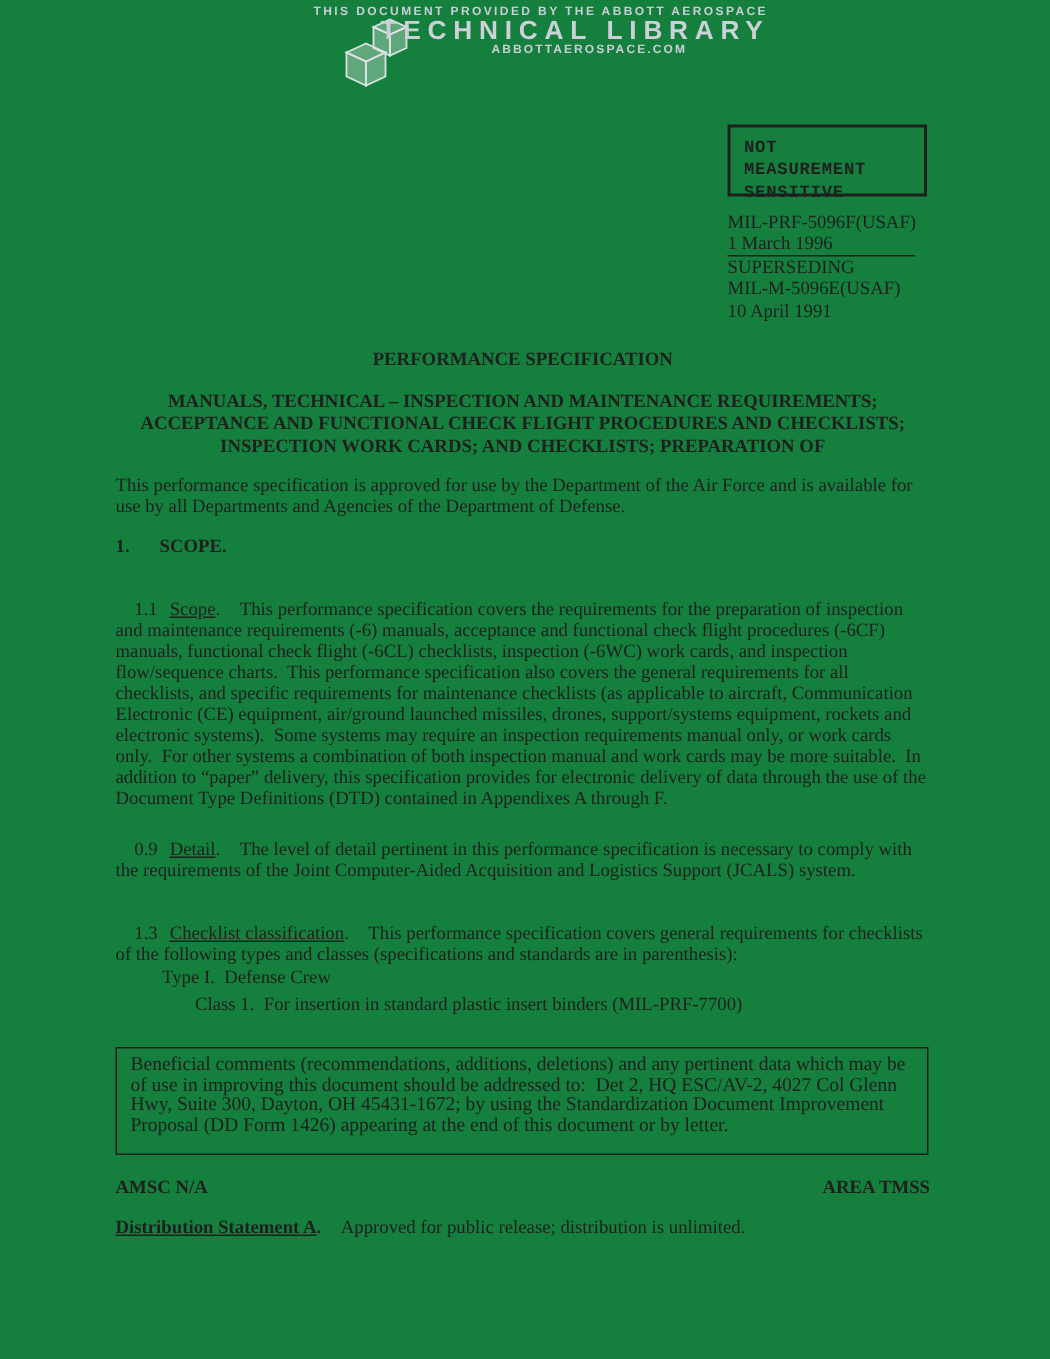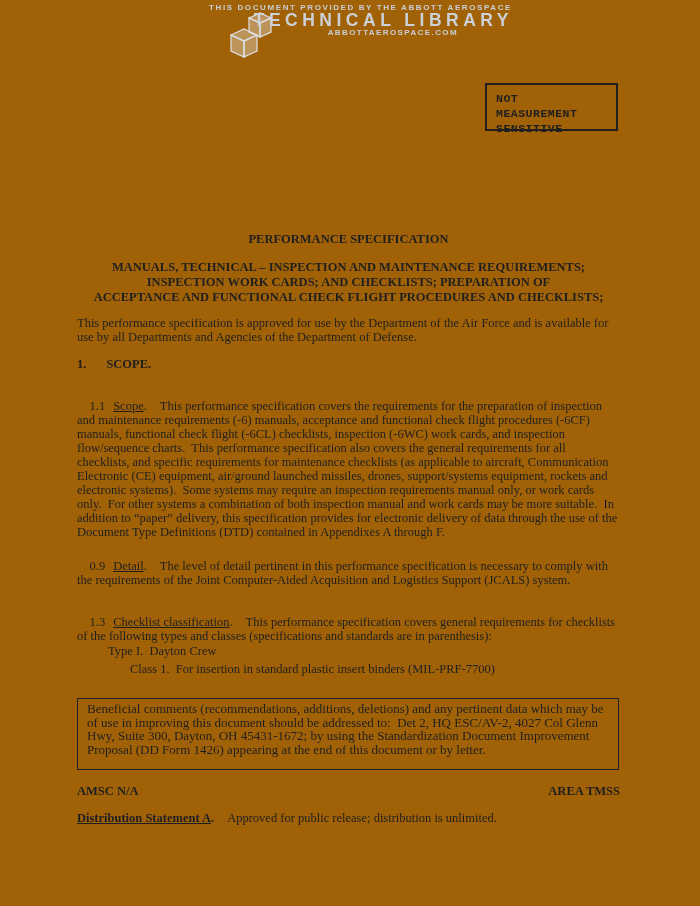--- a/index.html
+++ b/index.html
@@ -1,20 +1,20 @@
 <!DOCTYPE html>
 <html><head>
 <meta charset="utf-8">
 <style>
   html, body { margin: 0; padding: 0; background: #ffffff; }
   .page {
     position: relative;
     width: 700px;
     height: 906px;
-    background: #a16207;
+    background: #15803d;
     overflow: hidden;
     font-family: "Liberation Serif", "DejaVu Serif", serif;
     color: #1f1f1f;
   }
 
   
   .wm { position: absolute; color: #c9ced6; font-family: "Liberation Sans", "DejaVu Sans", sans-serif; white-space: nowrap; }
   .wm-line1 { top: 3px; left: 190px; width: 322px; text-align: right; font-size: 8px; font-weight: bold; letter-spacing: 1.6px; }
   .wm-line2 { top: 10px; left: 250px; width: 263px; text-align: right; font-size: 17.5px; letter-spacing: 4.5px; color: #ccd0d7; font-weight: bold; }
   .wm-line3 { top: 28px; left: 240px; width: 218px; text-align: right; font-size: 8px; font-weight: bold; letter-spacing: 1.4px; }
@@ -77,47 +77,54 @@
   </div>
   <div class="wm wm-line1">THIS DOCUMENT PROVIDED BY THE ABBOTT AEROSPACE</div>
   <div class="wm wm-line2">TECHNICAL LIBRARY</div>
   <div class="wm wm-line3">ABBOTTAEROSPACE.COM</div>
 
   <div class="nms-box">
     <div>NOT MEASUREMENT</div>
     <div>SENSITIVE</div>
   </div>
 
+  <div class="doc-id">
+    <div>MIL-PRF-5096F(USAF)</div>
+    <div class="spec-date">1 March 1996</div>
+    <div>SUPERSEDING</div>
+    <div>MIL-M-5096E(USAF)</div>
+    <div>10 April 1991</div>
+  </div>
 
   <div class="title-wrap doc-heading">PERFORMANCE SPECIFICATION</div>
   <div class="title-wrap doc-subject">
     <div>MANUALS, TECHNICAL – INSPECTION AND MAINTENANCE REQUIREMENTS;</div>
+    <div>ACCEPTANCE AND FUNCTIONAL CHECK FLIGHT PROCEDURES AND CHECKLISTS;</div>
     <div>INSPECTION WORK CARDS; AND CHECKLISTS; PREPARATION OF</div>
-    <div>ACCEPTANCE AND FUNCTIONAL CHECK FLIGHT PROCEDURES AND CHECKLISTS;</div>
   </div>
 
   <div class="block pre" style="top:316px">This performance specification is approved for use by the Department of the Air Force and is available for use by all Departments and Agencies of the Department of Defense.</div>
 
   <div class="block" style="top:357px">
     <span class="num-wide">1.</span><span class="bold">SCOPE.</span>
   </div>
 
   <div class="block pre" style="top:385px">
     <span class="num">1.1</span><span class="lbl">Scope</span><span class="sep">.</span><span>This performance specification covers the requirements for the preparation of inspection and maintenance requirements (-6) manuals, acceptance and functional check flight procedures (-6CF) manuals, functional check flight (-6CL) checklists, inspection (-6WC) work cards, and inspection flow/sequence charts.  This performance specification also covers the general requirements for all checklists, and specific requirements for maintenance checklists (as applicable to aircraft, Communication Electronic (CE) equipment, air/ground launched missiles, drones, support/systems equipment, rockets and electronic systems).  Some systems may require an inspection requirements manual only, or work cards only.  For other systems a combination of both inspection manual and work cards may be more suitable.  In addition to “paper” delivery, this specification provides for electronic delivery of data through the use of the Document Type Definitions (DTD) contained in Appendixes A through F.</span>
   </div>
 
   <div class="block pre" style="top:545px">
     <span class="num">0.9</span><span class="lbl">Detail</span><span class="sep">.</span><span>The level of detail pertinent in this performance specification is necessary to comply with the requirements of the Joint Computer-Aided Acquisition and Logistics Support (JCALS) system.</span>
   </div>
 
   <div class="block pre" style="top:601px">
     <span class="num">1.3</span><span class="lbl">Checklist classification</span><span class="sep">.</span><span>This performance specification covers general requirements for checklists of the following types and classes (specifications and standards are in parenthesis):</span>
   </div>
 
-  <div class="block pre indent1" style="top:644px">Type I.  Dayton Crew</div>
+  <div class="block pre indent1" style="top:644px">Type I.  Defense Crew</div>
   <div class="block pre indent2" style="top:662px">Class 1.  For insertion in standard plastic insert binders (MIL-PRF-7700)</div>
 
   <div class="comment-box pre">Beneficial comments (recommendations, additions, deletions) and any pertinent data which may be of use in improving this document should be addressed to:  Det 2, HQ ESC/AV-2, 4027 Col Glenn Hwy, Suite 300, Dayton, OH 45431-1672; by using the Standardization Document Improvement Proposal (DD Form 1426) appearing at the end of this document or by letter.</div>
 
   <div class="footer-row">
     <span>AMSC N/A</span>
     <span>AREA TMSS</span>
   </div>
 
   <div class="block" style="top:811px">

